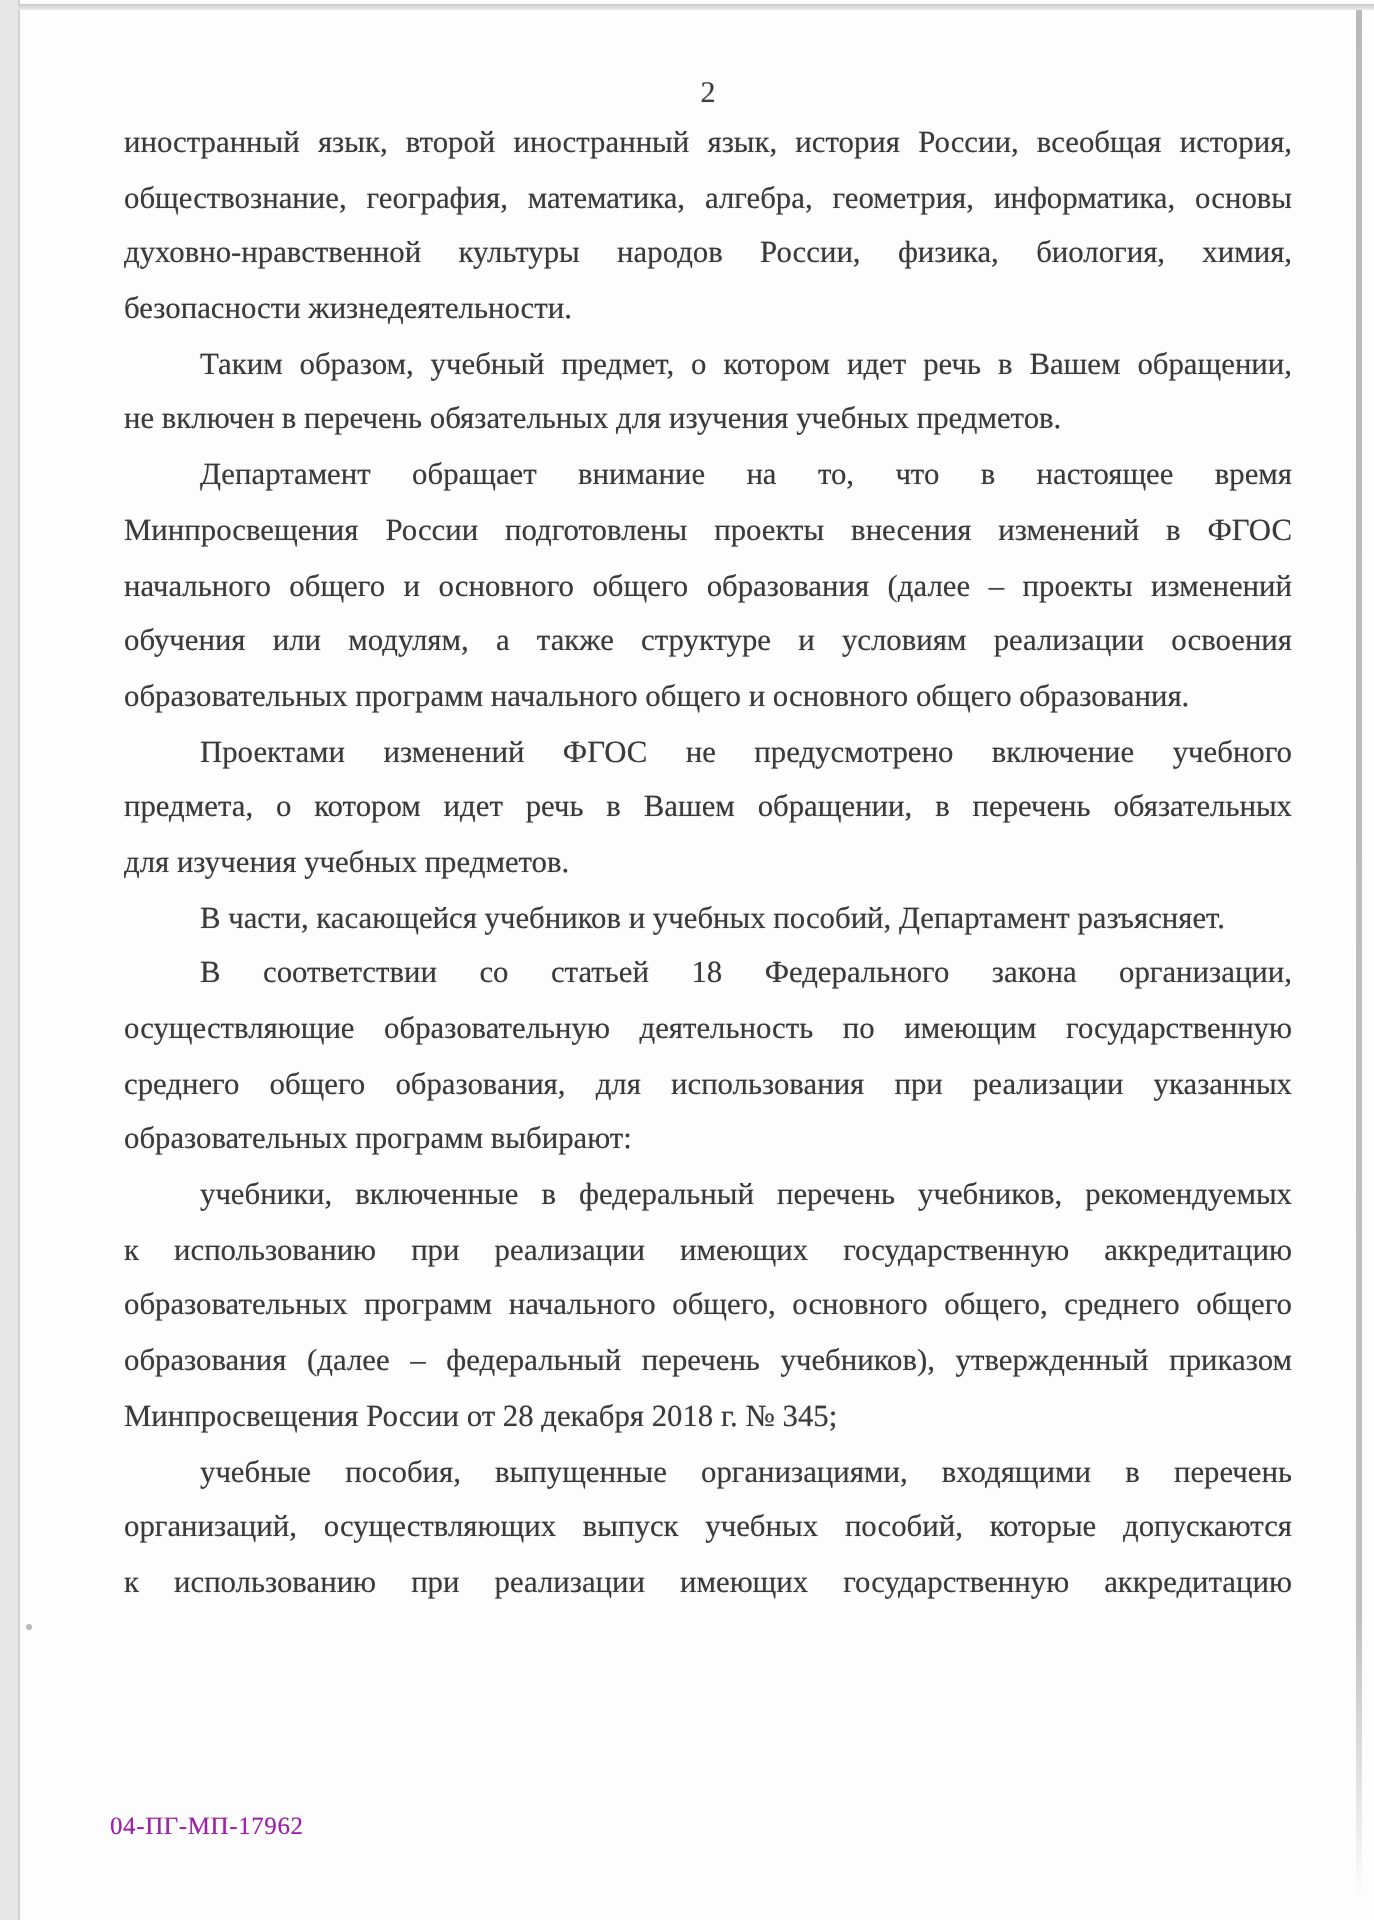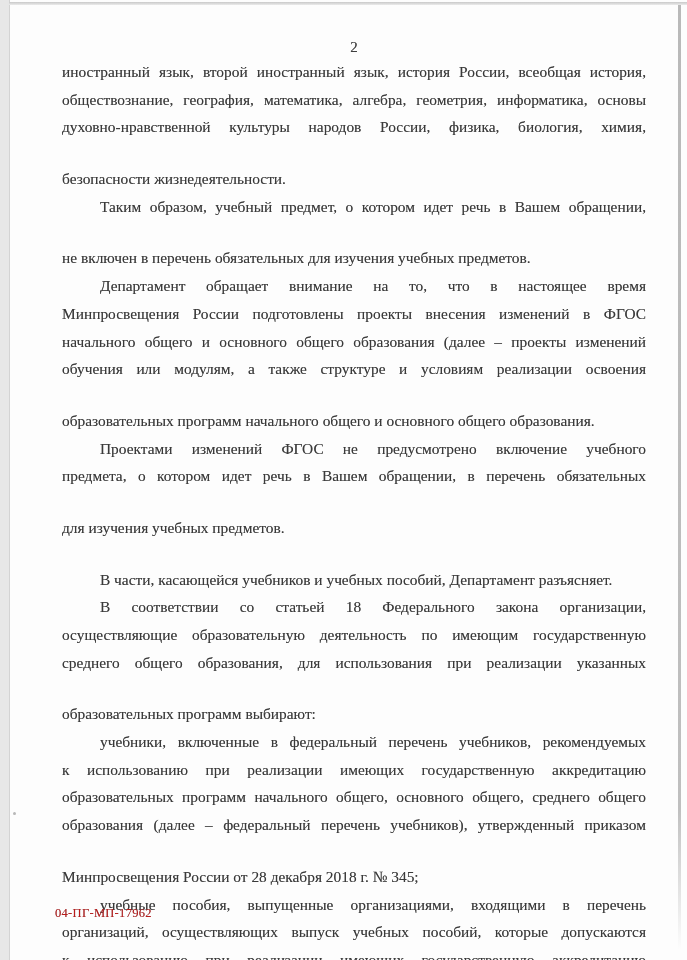--- a/index.html
+++ b/index.html
@@ -62,27 +62,27 @@
   }
   .paragraph { margin: 0; padding: 0; }
   .line {
     height: 27.7px;
     line-height: 27.7px;
     text-align: justify;
     text-align-last: justify;
     overflow: hidden;
     white-space: normal;
   }
-  .line.last { text-align-last: left; margin-top: 24px; }
+  .line.last { text-align-last: left; }
   .line.indent { text-indent: 38px; }
   .footer-ref {
     position: absolute;
     left: 55px; top: 906px;
     font-size: 12.5px;
-    color: #b91c1c;
+    color: #a21caf;
     letter-spacing: 0.3px;
     text-shadow: 0 0 0.4px rgba(70,70,70,0.5);
   }
 </style>
 </head>
 <body>
 
 <div class="scan">
 
   <div class="edge-left"></div>

